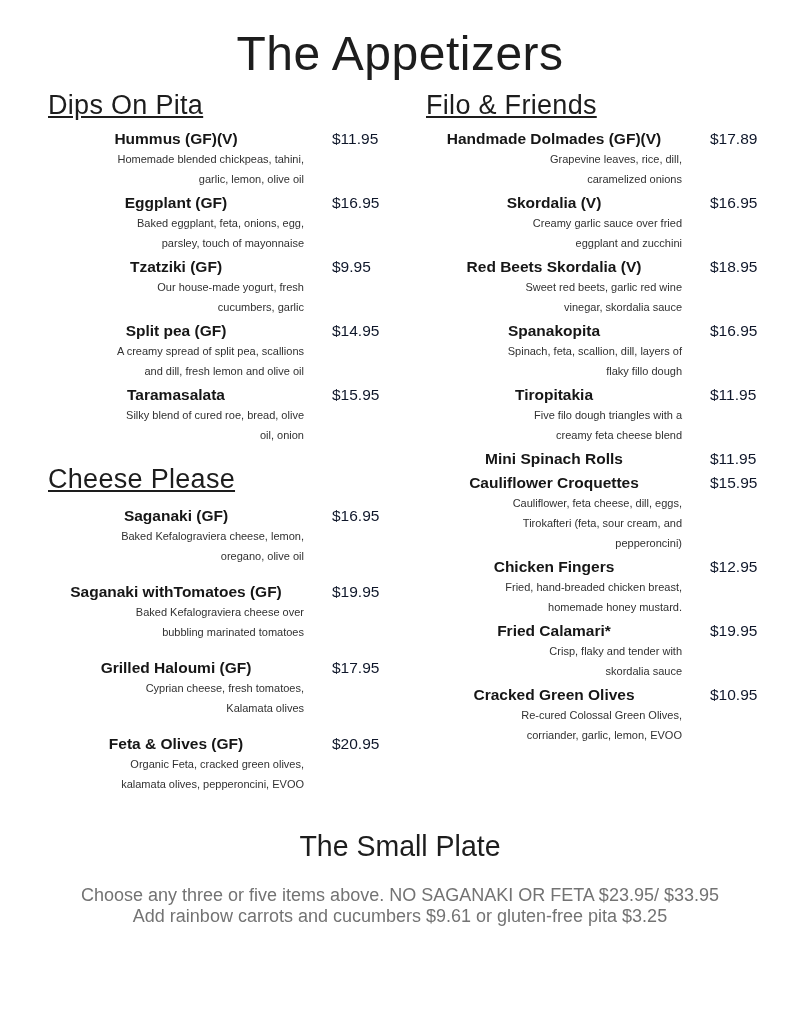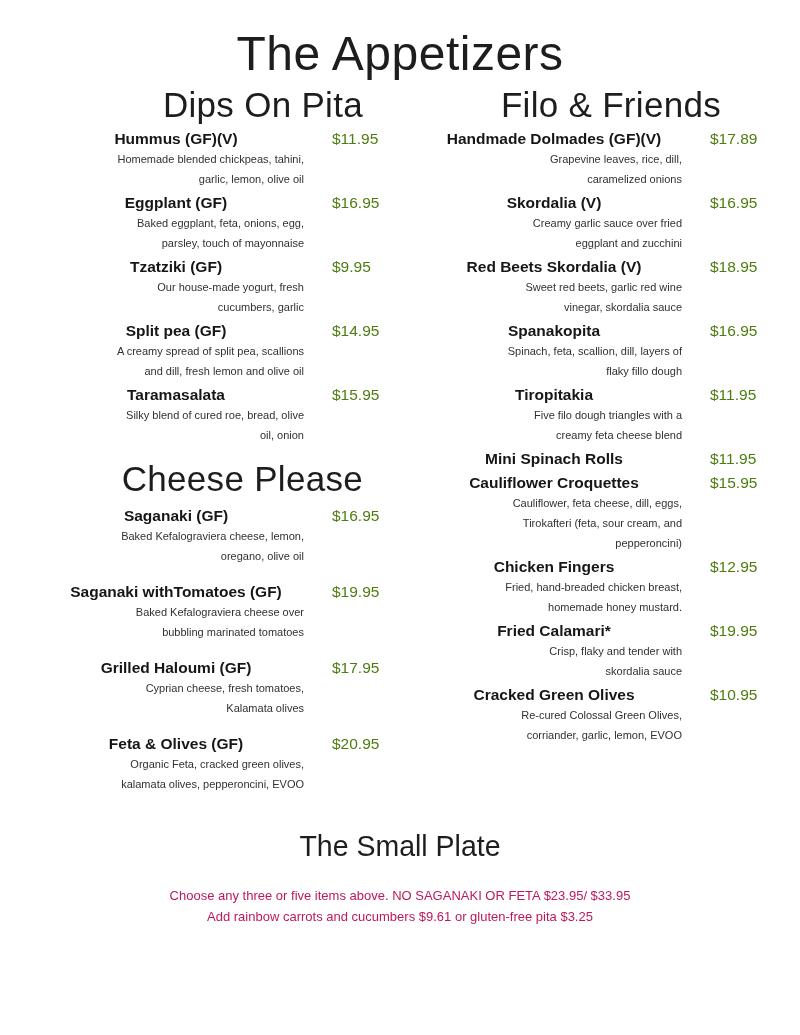--- a/index.html
+++ b/index.html
@@ -17,58 +17,59 @@
     font-weight: normal;
     text-align: center;
     margin: 32px 0 12px 0;
     letter-spacing: 0.5px;
   }
   .columns { display: flex; align-items: flex-start; }
   .col { width: 340px; }
   .col-left { margin-left: 48px; }
   .col-right { margin-left: 38px; }
   .section-heading {
-    font-size: 35px;
+    font-size: 27px;
     line-height: 34px;
     font-weight: normal;
-    text-align: right;
+    text-align: left;
     margin: 0 0 7px 0;
     letter-spacing: 0.3px;
+    text-decoration: underline;
   }
   .col-left .section-heading { padding-right: 25px; }
   .col-right .section-heading { padding-right: 45px; }
   .heading-cheese { margin-top: 17px; margin-bottom: 10px; }
   .item { display: flex; align-items: flex-start; margin-bottom: 4px; }
   .section-cheese .item { margin-bottom: 16px; }
   .item-text { flex: 1; text-align: right; }
   .item-name { font-size: 15.5px; line-height: 20px; font-weight: bold; color: #161616; text-align: center; }
   .item-desc { font-size: 11px; line-height: 20px; color: #313131; white-space: pre-line; }
   .item-price {
     width: 56px;
     margin-left: 28px;
     font-size: 15.5px;
     line-height: 20px;
-    color: #4d7c0f;
+    color: #0f172a;
     text-align: left;
     white-space: nowrap;
   }
   .small-plate-heading {
     font-size: 30px;
     line-height: 36px;
     font-weight: normal;
     text-align: center;
     margin: 18px 0 0 0;
     transform: scaleX(0.95);
   }
   .small-plate-note {
     margin-top: 21px;
     text-align: center;
-    font-size: 13px;
+    font-size: 18px;
     line-height: 21px;
-    color: #be185d;
+    color: #737373;
   }
   .small-plate-note .note-line { white-space: nowrap; }
 </style>
 </head>
 <body>
 
 <div class="page-title">The Appetizers</div>
 
 <div class="columns">
 

